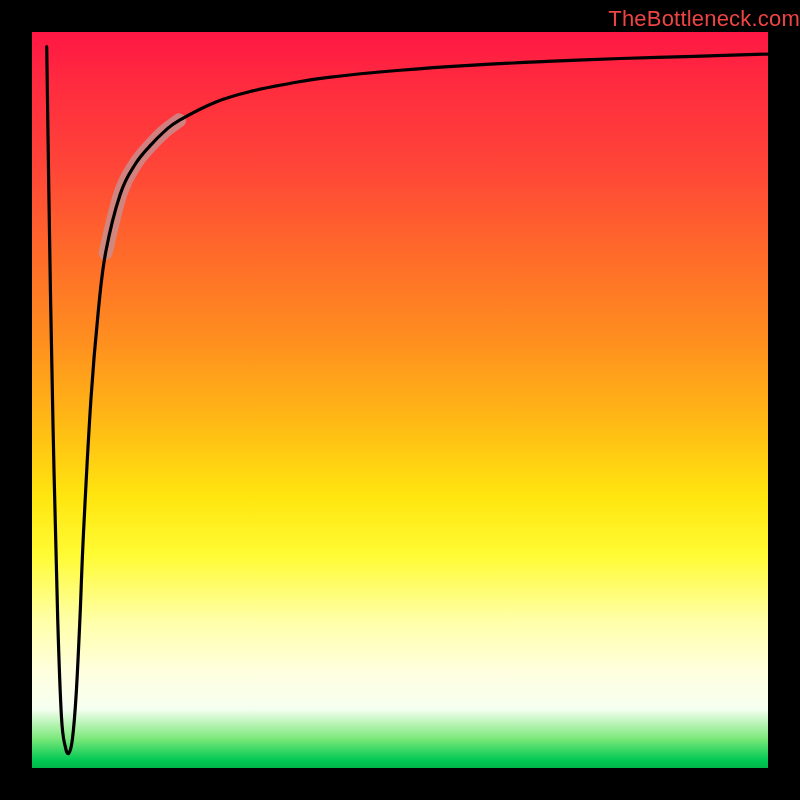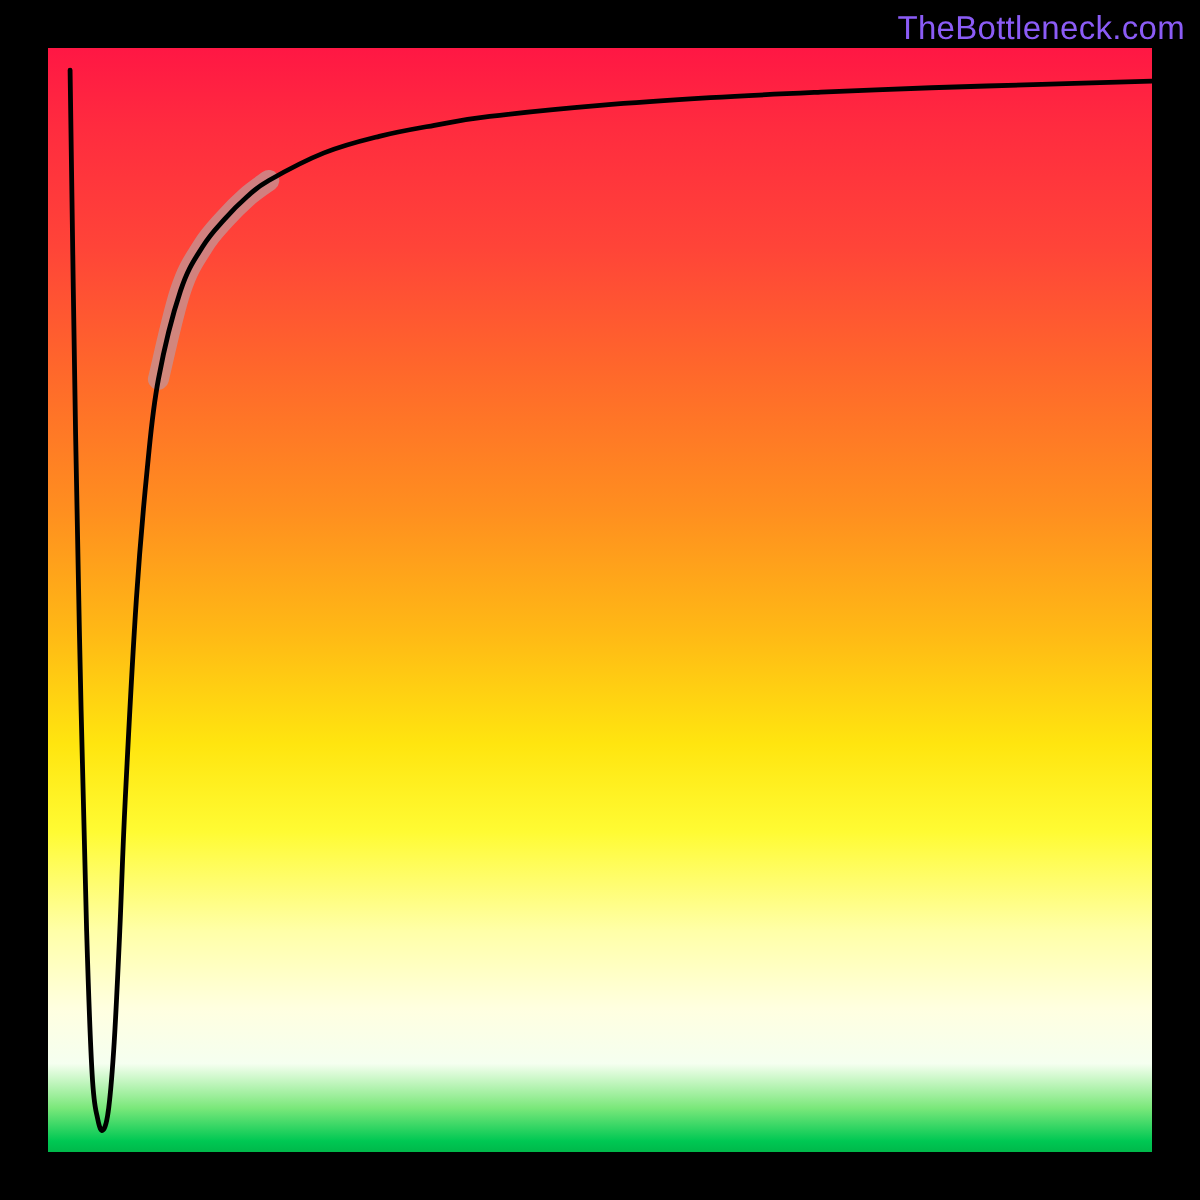--- a/index.html
+++ b/index.html
@@ -37,22 +37,22 @@
       #ffffe0 87%,
       #f5fff0 92%,
       #7be87b 96%,
       #00c853 99%,
       #00b84a 100%
     );
   }
   .attribution {
     position: absolute;
     top: 6px;
-    right: 10px;
-    color: #8b5cf6;
+    right: 0;
+    color: #ef4444;
     font-size: 22px;
     font-weight: 500;
     letter-spacing: 0.2px;
     user-select: none;
   }
   svg.curve {
     position: absolute;
     inset: 0;
     width: 736px;
     height: 736px;

